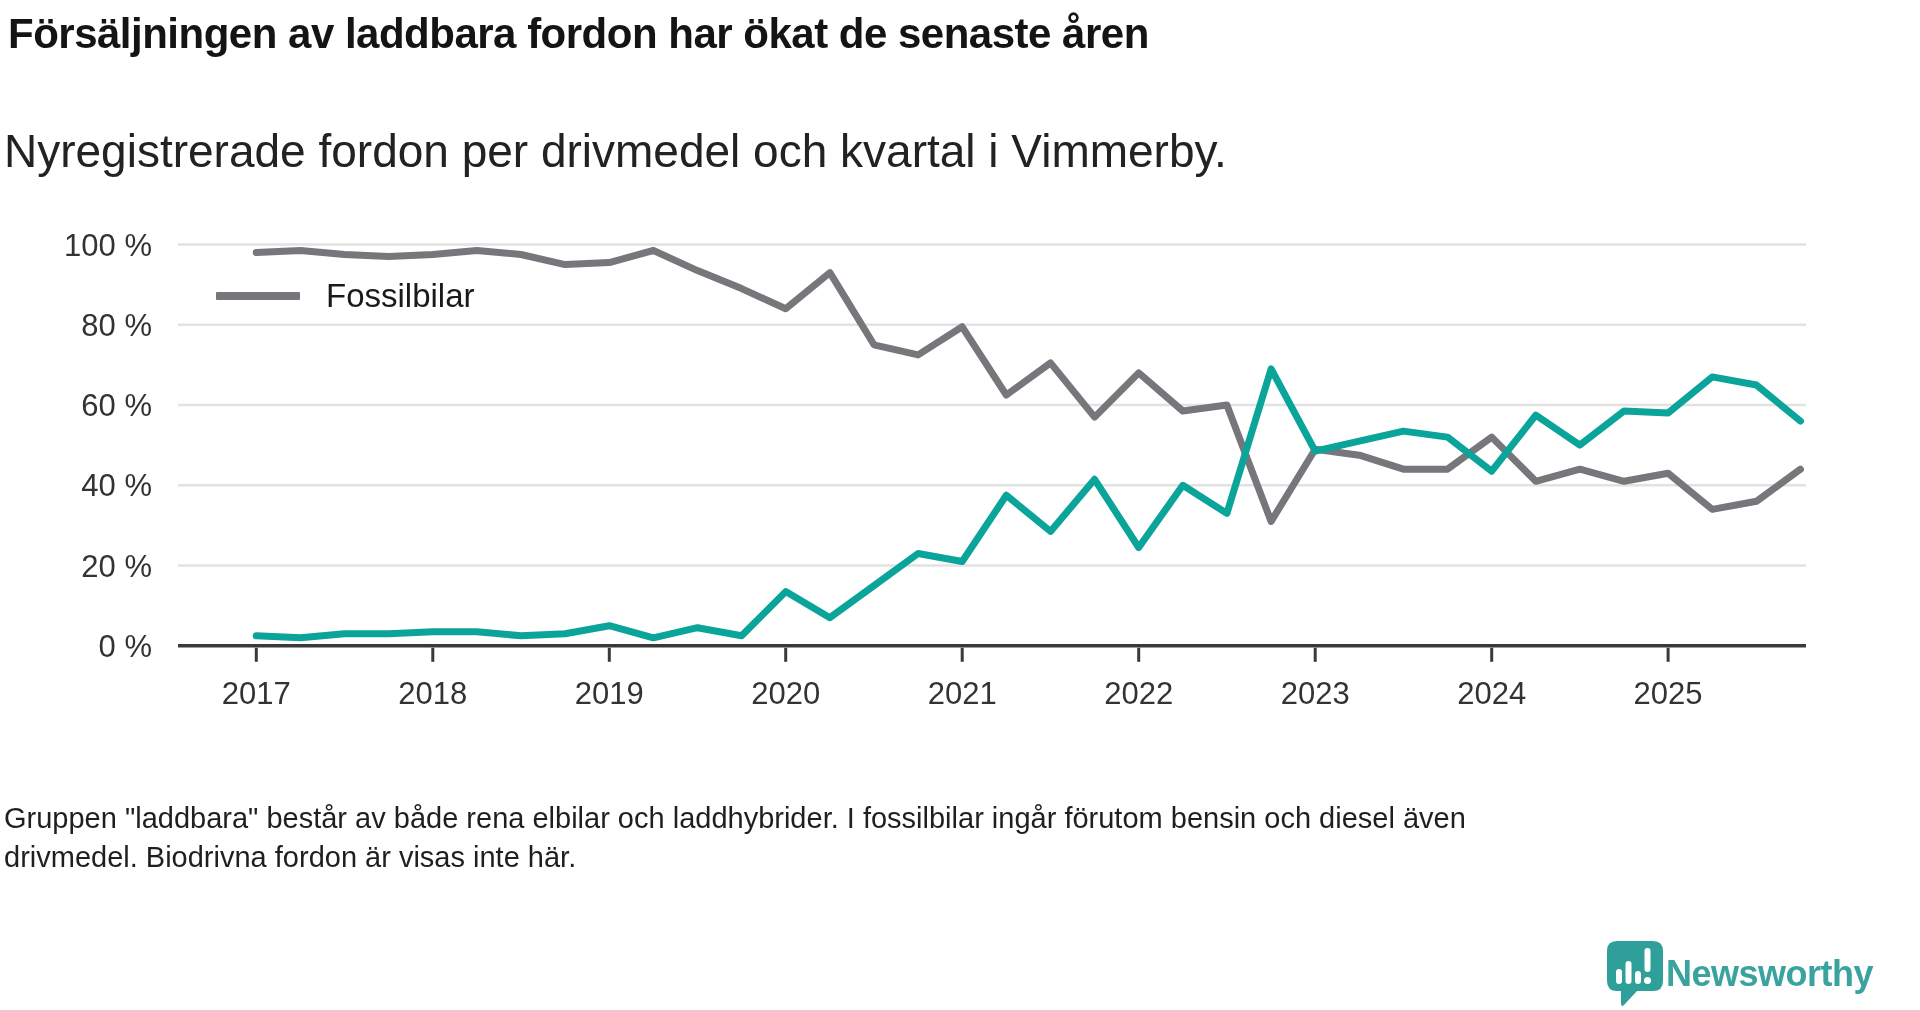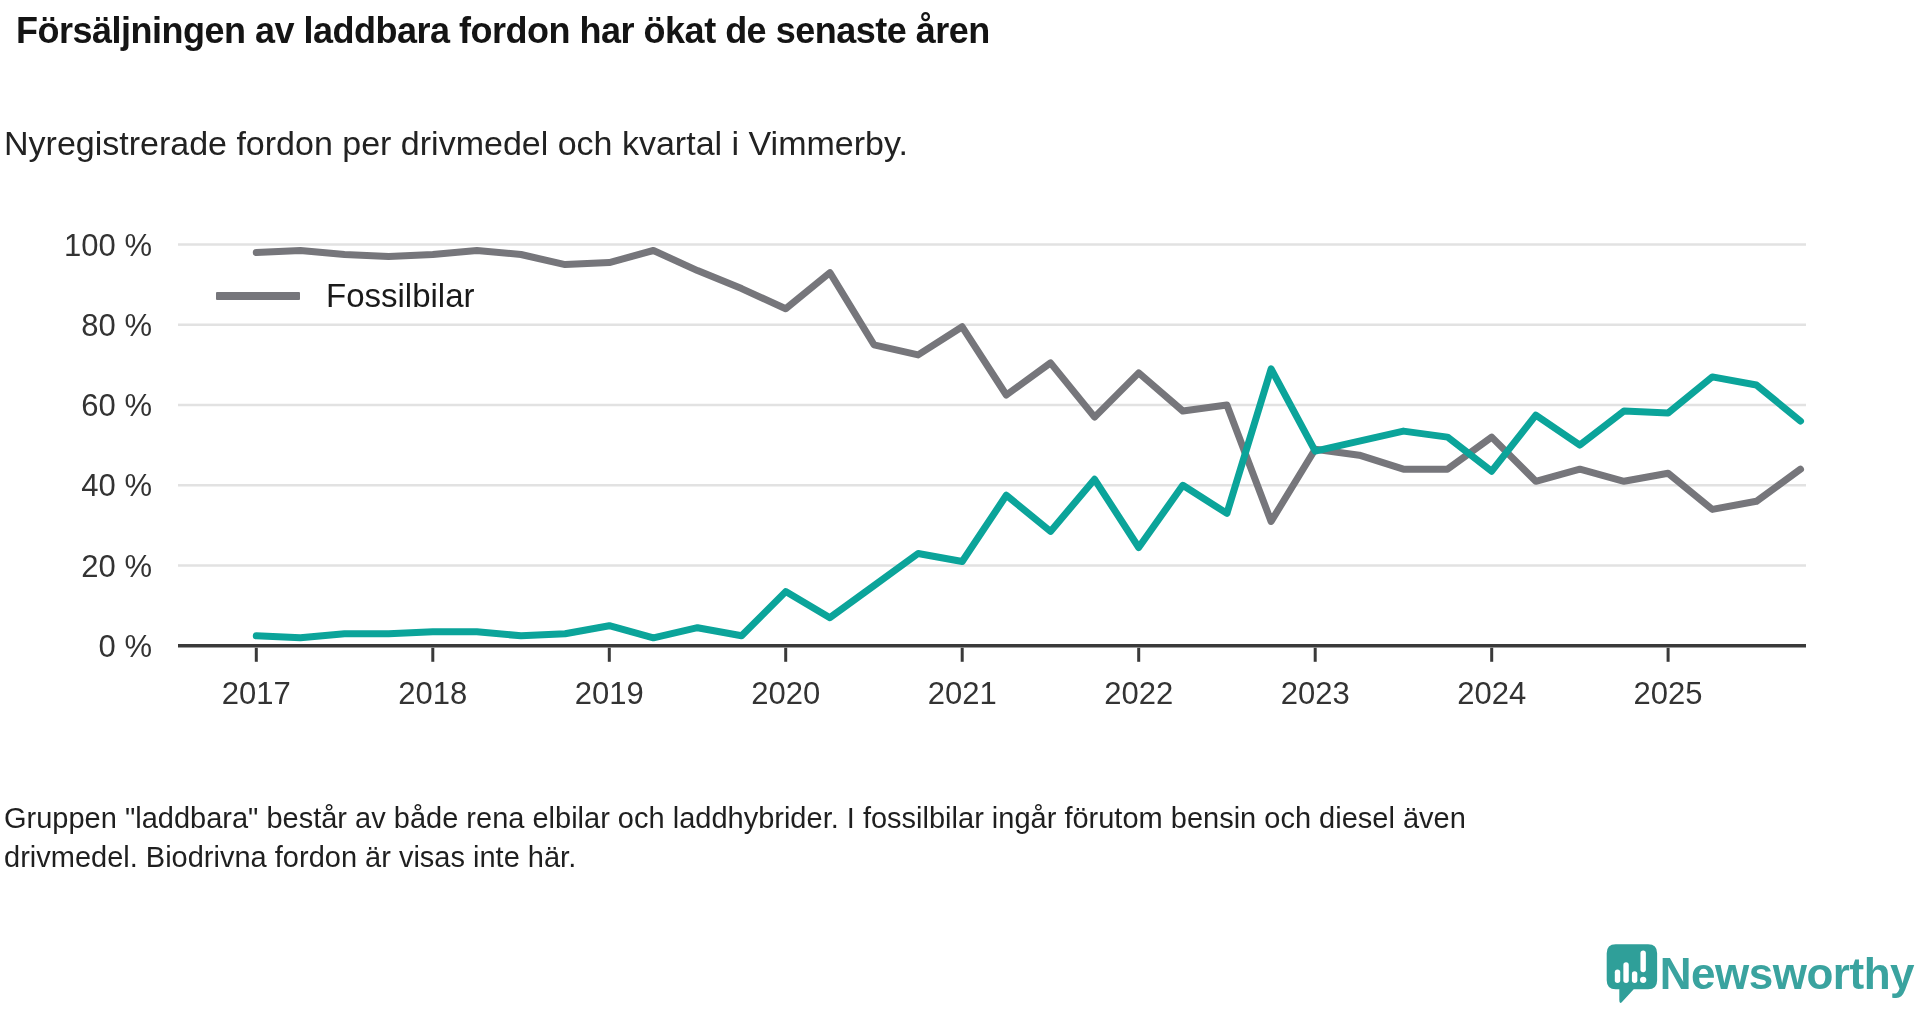--- a/index.html
+++ b/index.html
@@ -1,31 +1,31 @@
 <!DOCTYPE html>
 <html><head>
 <meta charset="utf-8">
 <style>
   html,body{margin:0;padding:0;background:#ffffff;}
   body{width:1920px;height:1010px;position:relative;overflow:hidden;
        font-family:"Liberation Sans","DejaVu Sans",sans-serif;color:#1a1a1a;}
-  .page-title{position:absolute;left:16px;top:10px;font-size:36px;font-weight:700;
+  .page-title{position:absolute;left:8px;top:10px;font-size:42px;font-weight:700;
               letter-spacing:-0.5px;color:#141414;white-space:nowrap;}
-  .page-subtitle{position:absolute;left:4px;top:124px;font-size:34px;font-weight:400;
+  .page-subtitle{position:absolute;left:4px;top:124px;font-size:46px;font-weight:400;
                  color:#222;white-space:nowrap;}
   svg#chart{position:absolute;left:0;top:0;}
   svg text{font-family:"Liberation Sans","DejaVu Sans",sans-serif;}
   .legend{position:absolute;left:216px;top:276px;display:flex;flex-direction:column;gap:31px;}
   .legend-row{display:flex;align-items:center;gap:26px;height:40px;}
   .legend-swatch{width:84px;height:8px;border-radius:1px;background:#888;}
   .legend-label{font-size:33px;color:#1a1a1a;white-space:nowrap;}
   .footnote{position:absolute;left:4px;top:799px;font-size:29px;line-height:39px;color:#1f1f1f;}
   .logo{position:absolute;left:1604px;top:938px;width:310px;height:72px;display:flex;
         align-items:center;}
-  .logo-text{font-size:44px;font-weight:600;color:#3aa39f;letter-spacing:-0.5px;
+  .logo-text{font-size:36px;font-weight:600;color:#3aa39f;letter-spacing:-0.5px;
              margin-left:0;white-space:nowrap;}
 </style>
 </head>
 <body>
 
 <div class="page-title">Försäljningen av laddbara fordon har ökat de senaste åren</div>
 
 <div class="page-subtitle">Nyregistrerade fordon per drivmedel och kvartal i Vimmerby.</div>
 
 <svg id="chart" width="1920" height="780" viewBox="0 0 1920 780">

